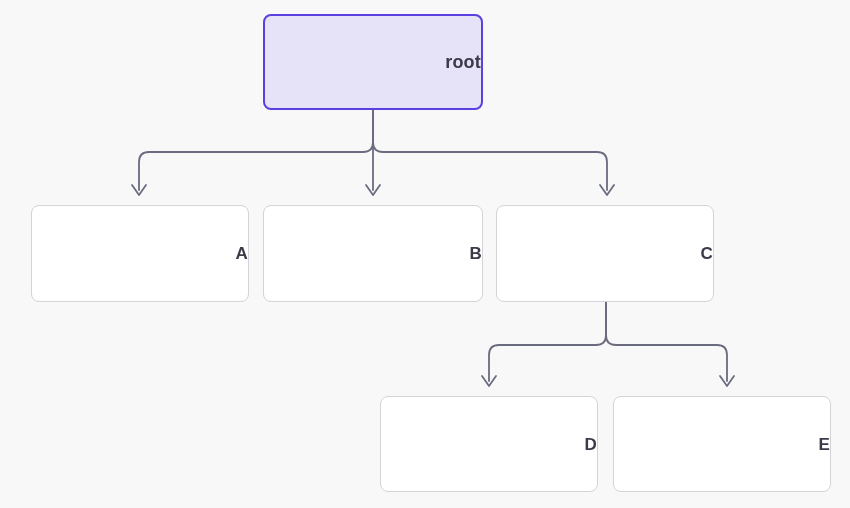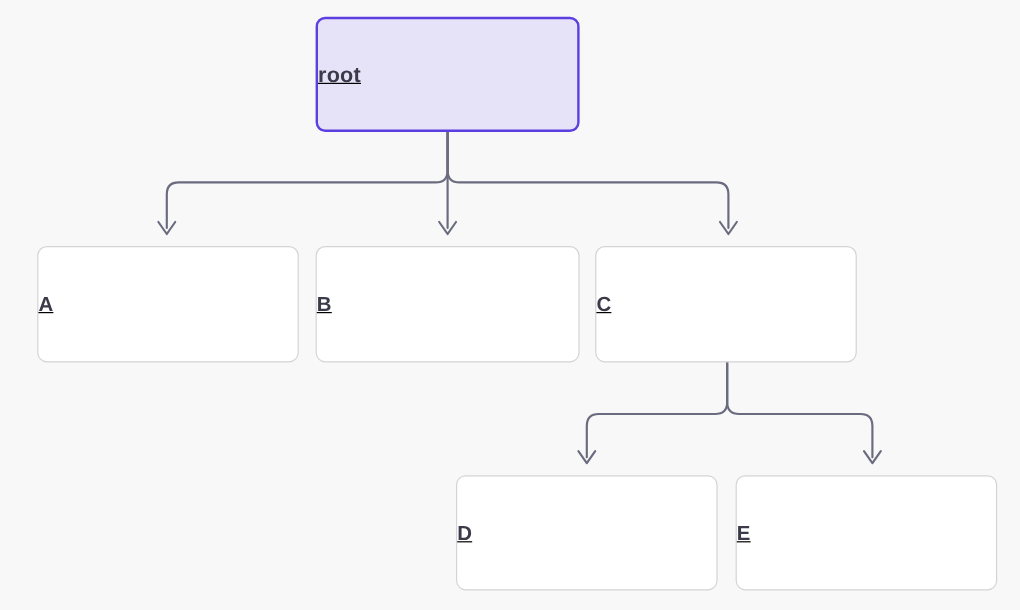--- a/index.html
+++ b/index.html
@@ -26,27 +26,26 @@
     top: 0;
     width: 850px;
     height: 508px;
     pointer-events: none;
   }
   .node {
     position: absolute;
     box-sizing: border-box;
     display: flex;
     align-items: center;
-    justify-content: flex-start;
+    justify-content: flex-end;
     border-radius: 8px;
     border-style: solid;
     border-width: 1.6px;
     background: #ffffff;
     border-color: #d4d4d8;
-    text-decoration: underline;
   }
   .node.root-node {
     background: #e6e2f8;
     border-color: #5b3fe0;
     border-width: 2.2px;
   }
   .node-label {
     font-size: 17px;
     font-weight: bold;
     color: #3a3a48;

